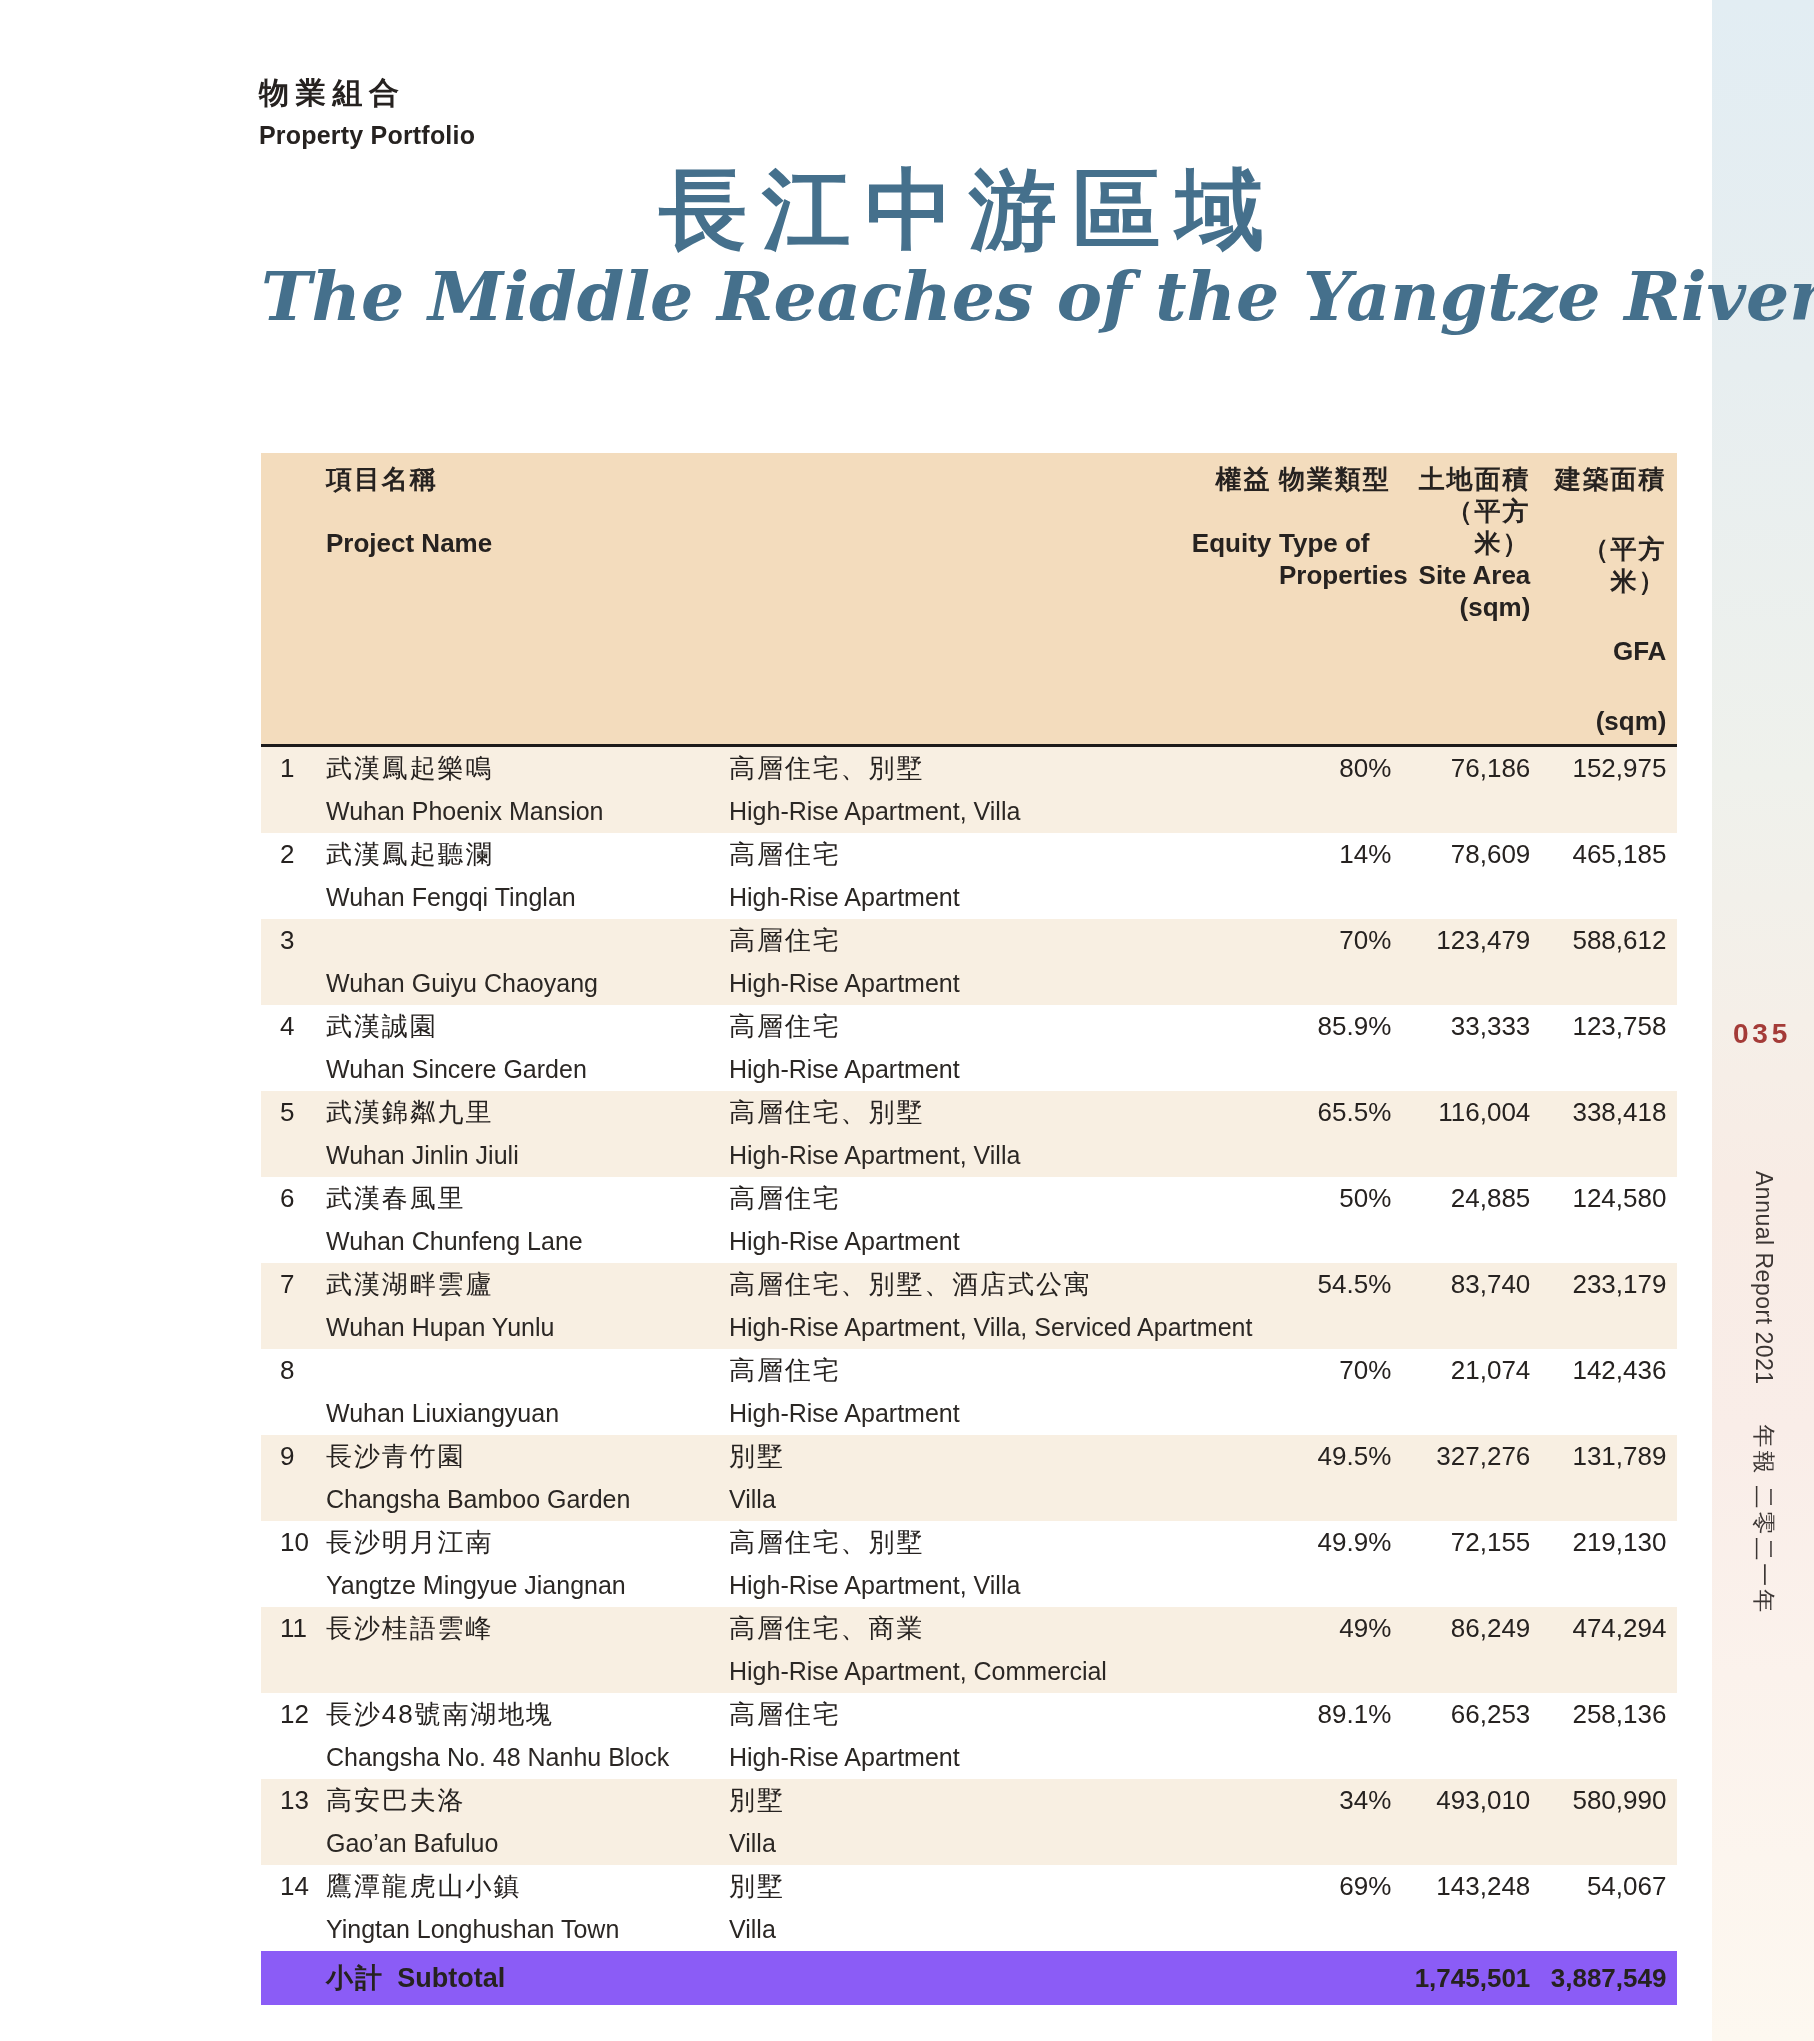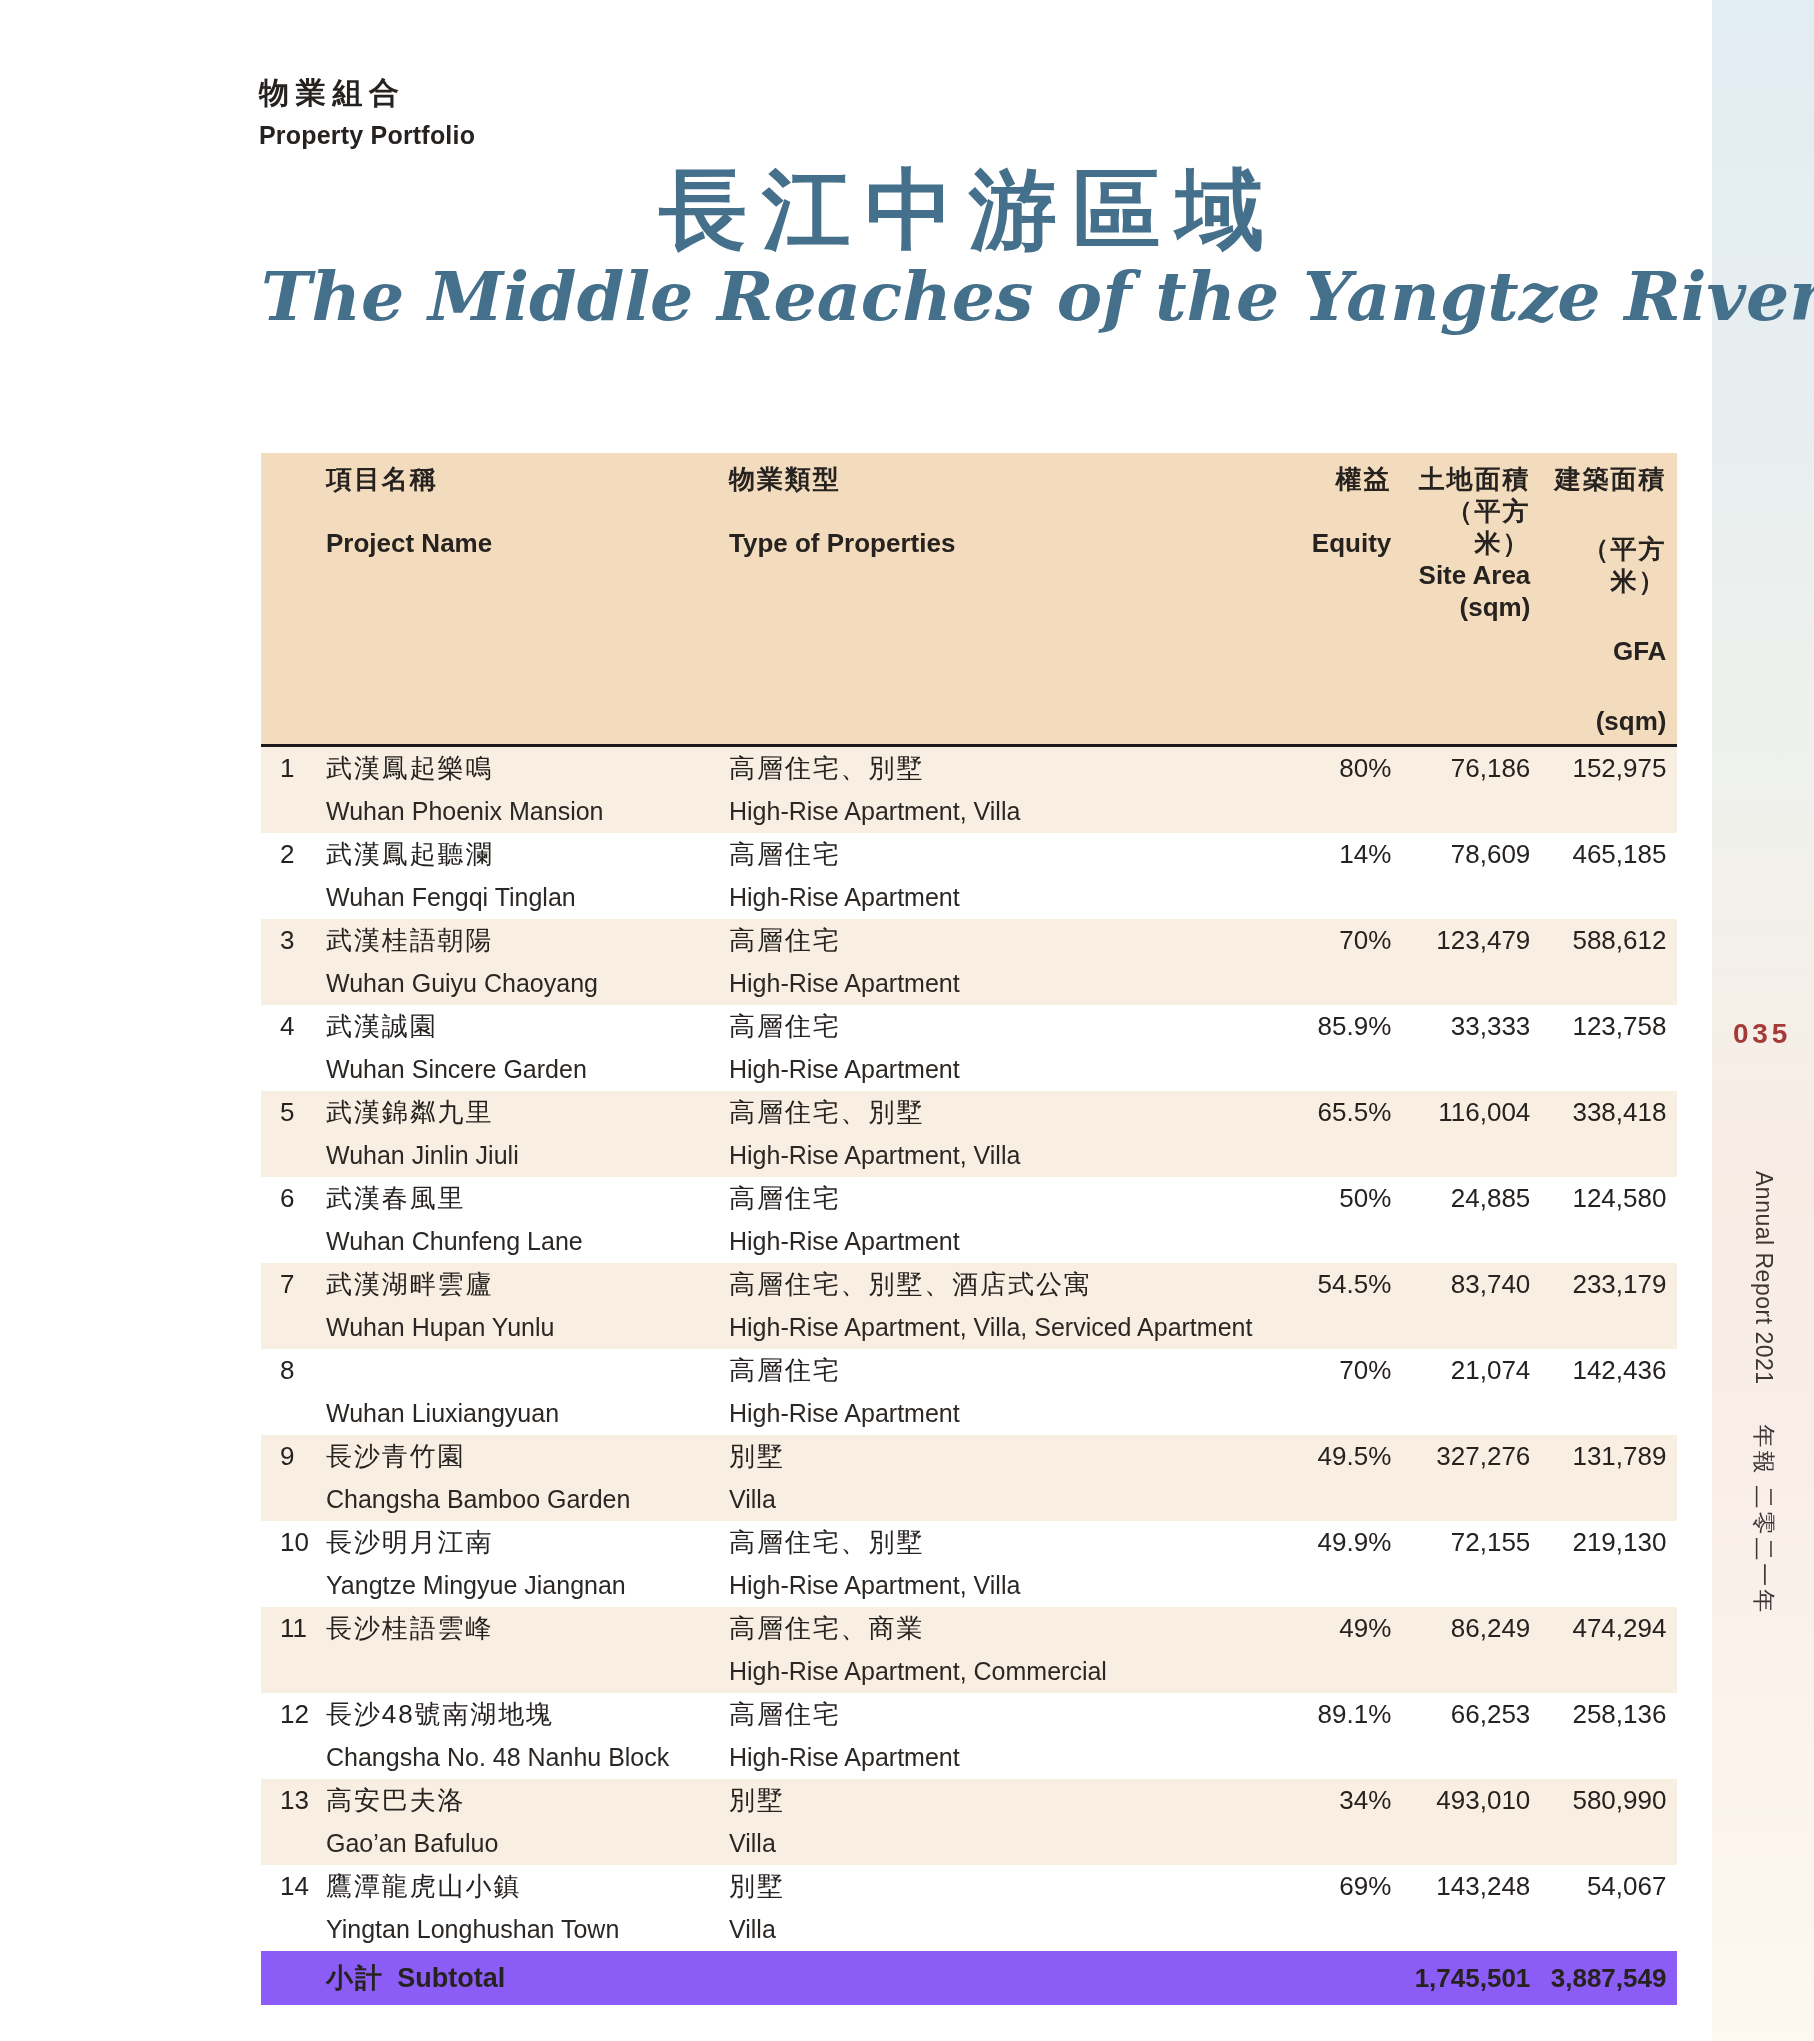--- a/index.html
+++ b/index.html
@@ -104,29 +104,29 @@
 
 <div class="ptable">
 
   <div class="grid thead">
     <div class="hcell"></div>
     <div class="hcell">
       <span class="zhtext">項目名稱</span>
       <span class="sp"></span>
       <span>Project Name</span>
     </div>
+    <div class="hcell col-r pr-eq">
+      <span class="zhtext">權益</span>
+      <span class="sp"></span>
+      <span>Equity</span>
+    </div>
     <div class="hcell">
       <span class="zhtext">物業類型</span>
       <span class="sp"></span>
       <span>Type of Properties</span>
-    </div>
-    <div class="hcell col-r pr-eq">
-      <span class="zhtext">權益</span>
-      <span class="sp"></span>
-      <span>Equity</span>
     </div>
     <div class="hcell col-r pr-site">
       <span class="zhtext">土地面積</span>
       <span class="zhtext">（平方米）</span>
       <span>Site Area</span>
       <span>(sqm)</span>
     </div>
     <div class="hcell col-r pr-gfa">
       <span class="zhtext">建築面積</span>
       <span class="zhtext">（平方米）</span>
@@ -153,21 +153,20 @@
       <div class="cell c3a zhtext">高層住宅</div>
       <div class="cell c4 col-r pr-eq">14%</div>
       <div class="cell c5 col-r pr-site">78,609</div>
       <div class="cell c6 col-r pr-gfa">465,185</div>
       <div class="cell c2b entext">Wuhan Fengqi Tinglan</div>
       <div class="cell c3b entext">High-Rise Apartment</div>
     </div>
 
     <div class="grid row">
       <div class="cell c1">3</div>
-      <div class="cell c2a zhtext">武漢桂語朝陽</div>
       <div class="cell c3a zhtext">高層住宅</div>
       <div class="cell c4 col-r pr-eq">70%</div>
       <div class="cell c5 col-r pr-site">123,479</div>
       <div class="cell c6 col-r pr-gfa">588,612</div>
       <div class="cell c2b entext">Wuhan Guiyu Chaoyang</div>
       <div class="cell c3b entext">High-Rise Apartment</div>
     </div>
 
     <div class="grid row">
       <div class="cell c1">4</div>

